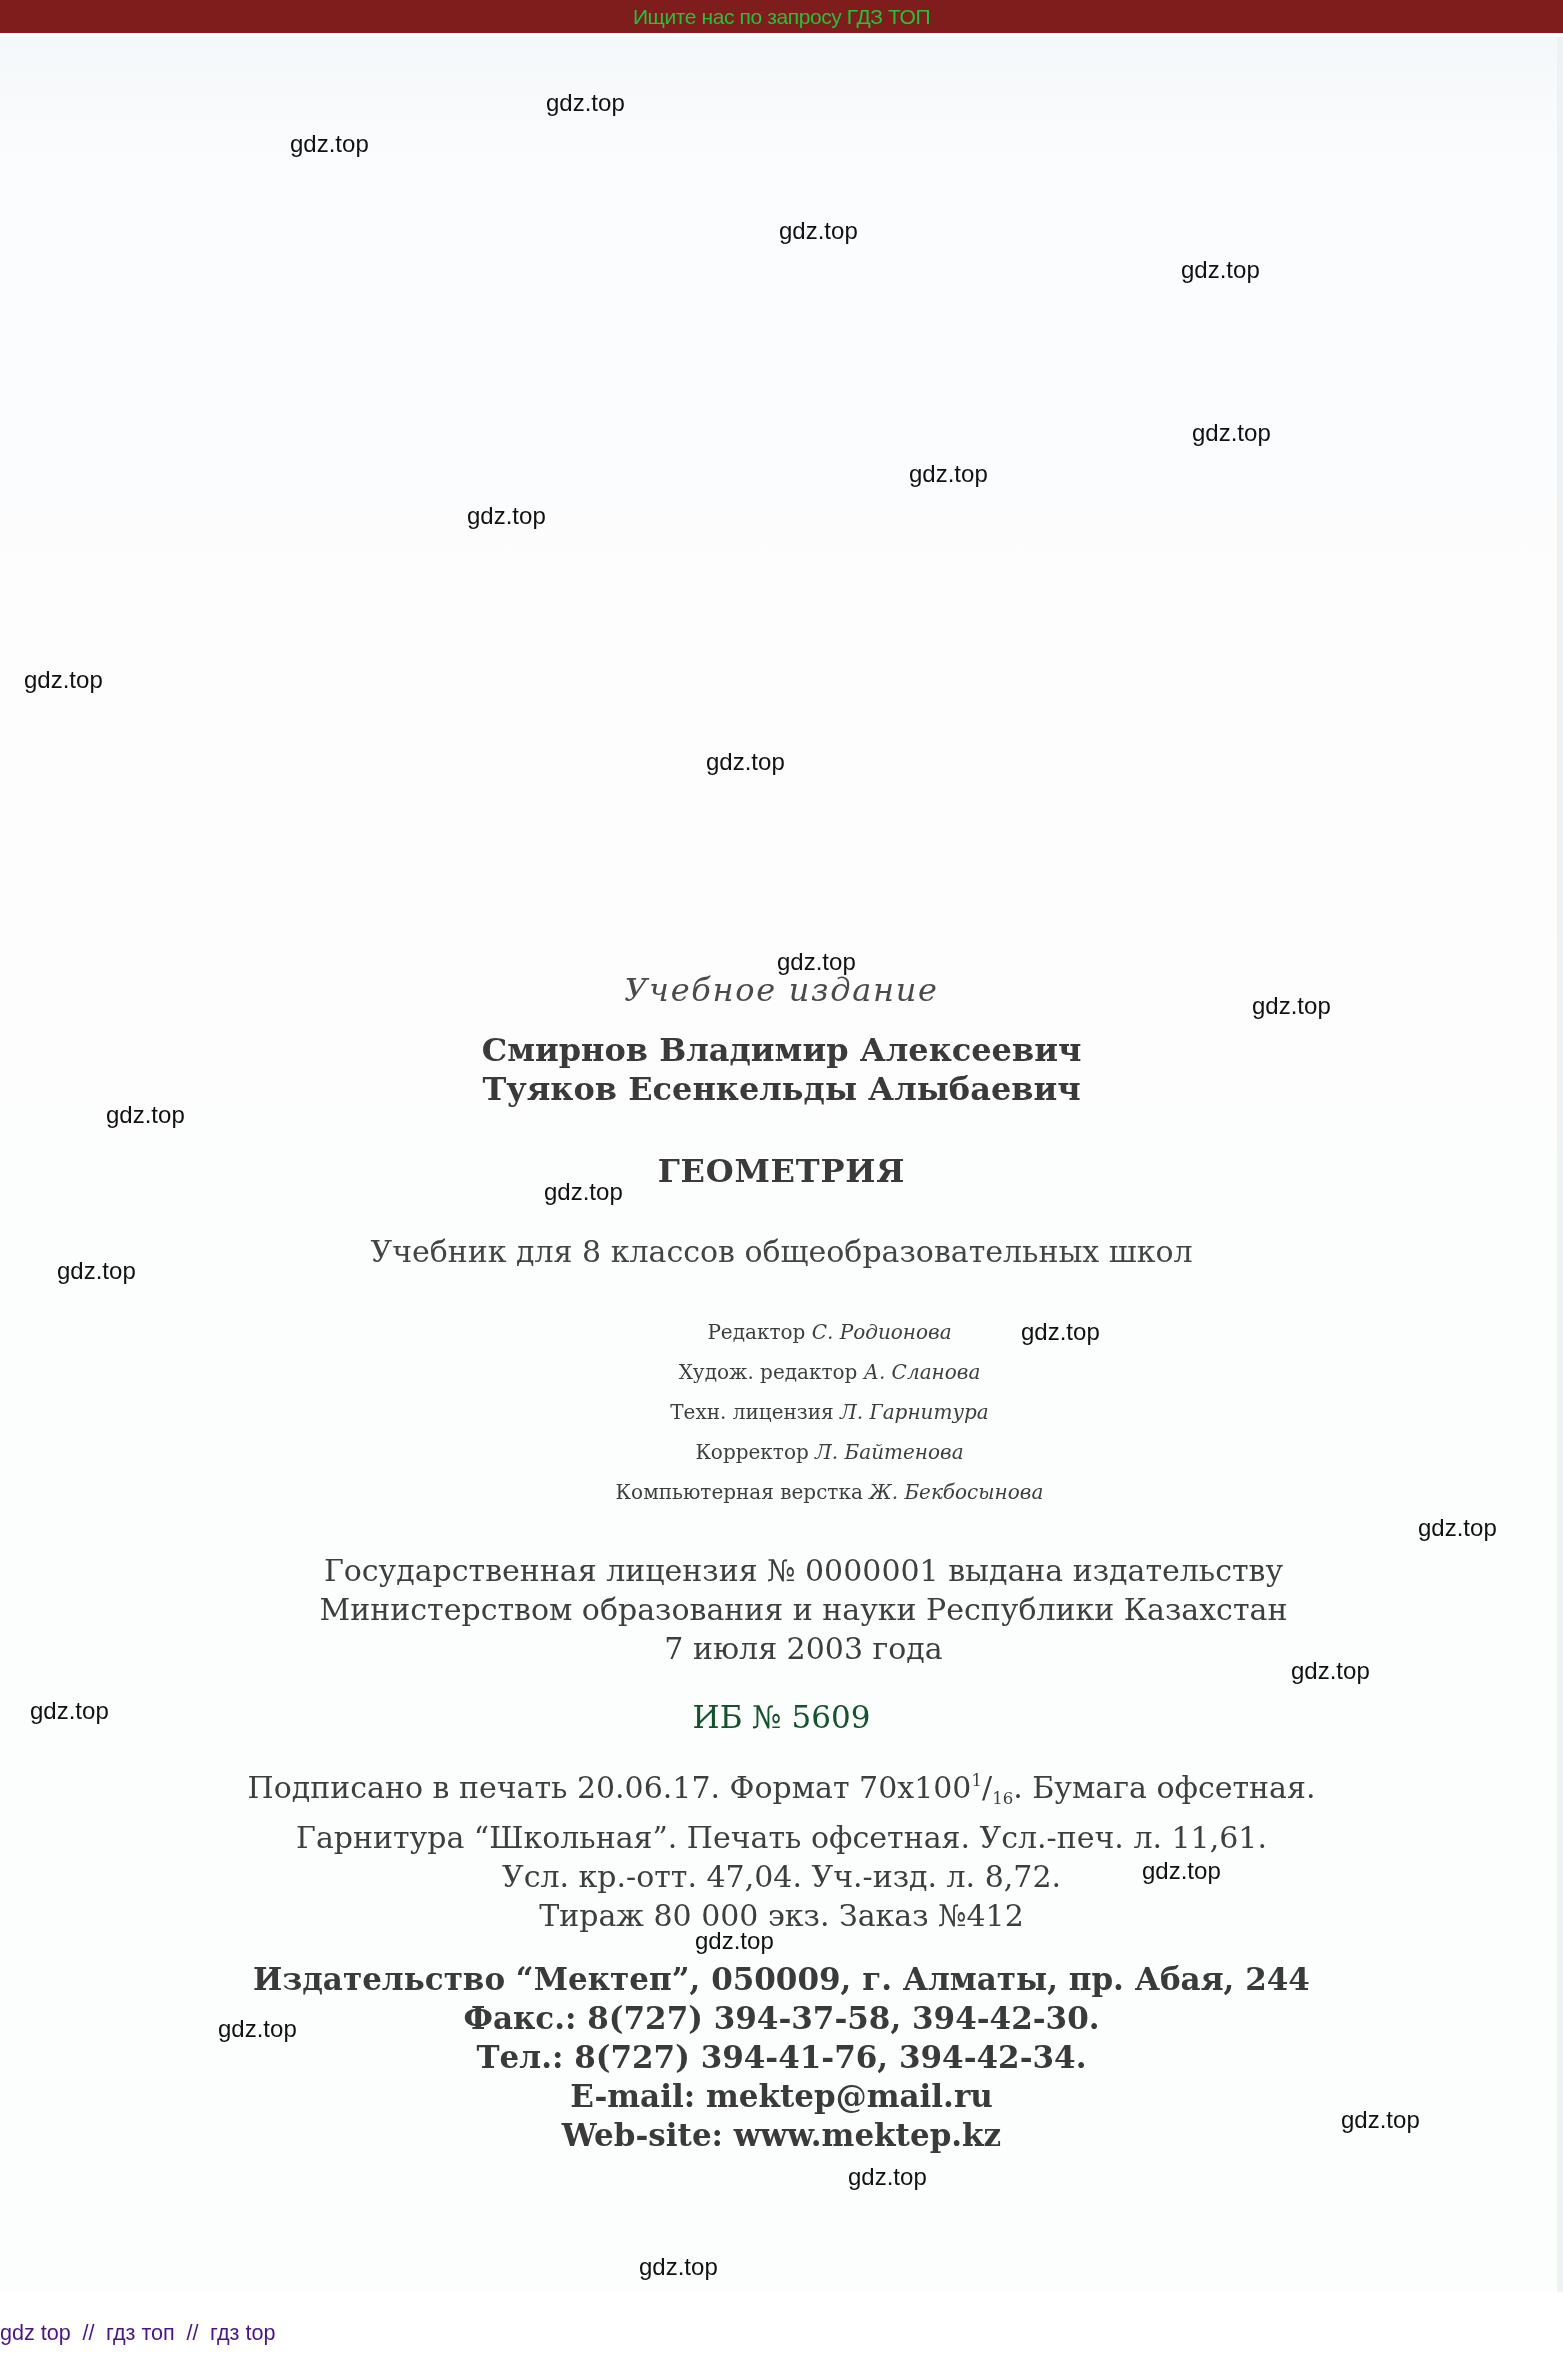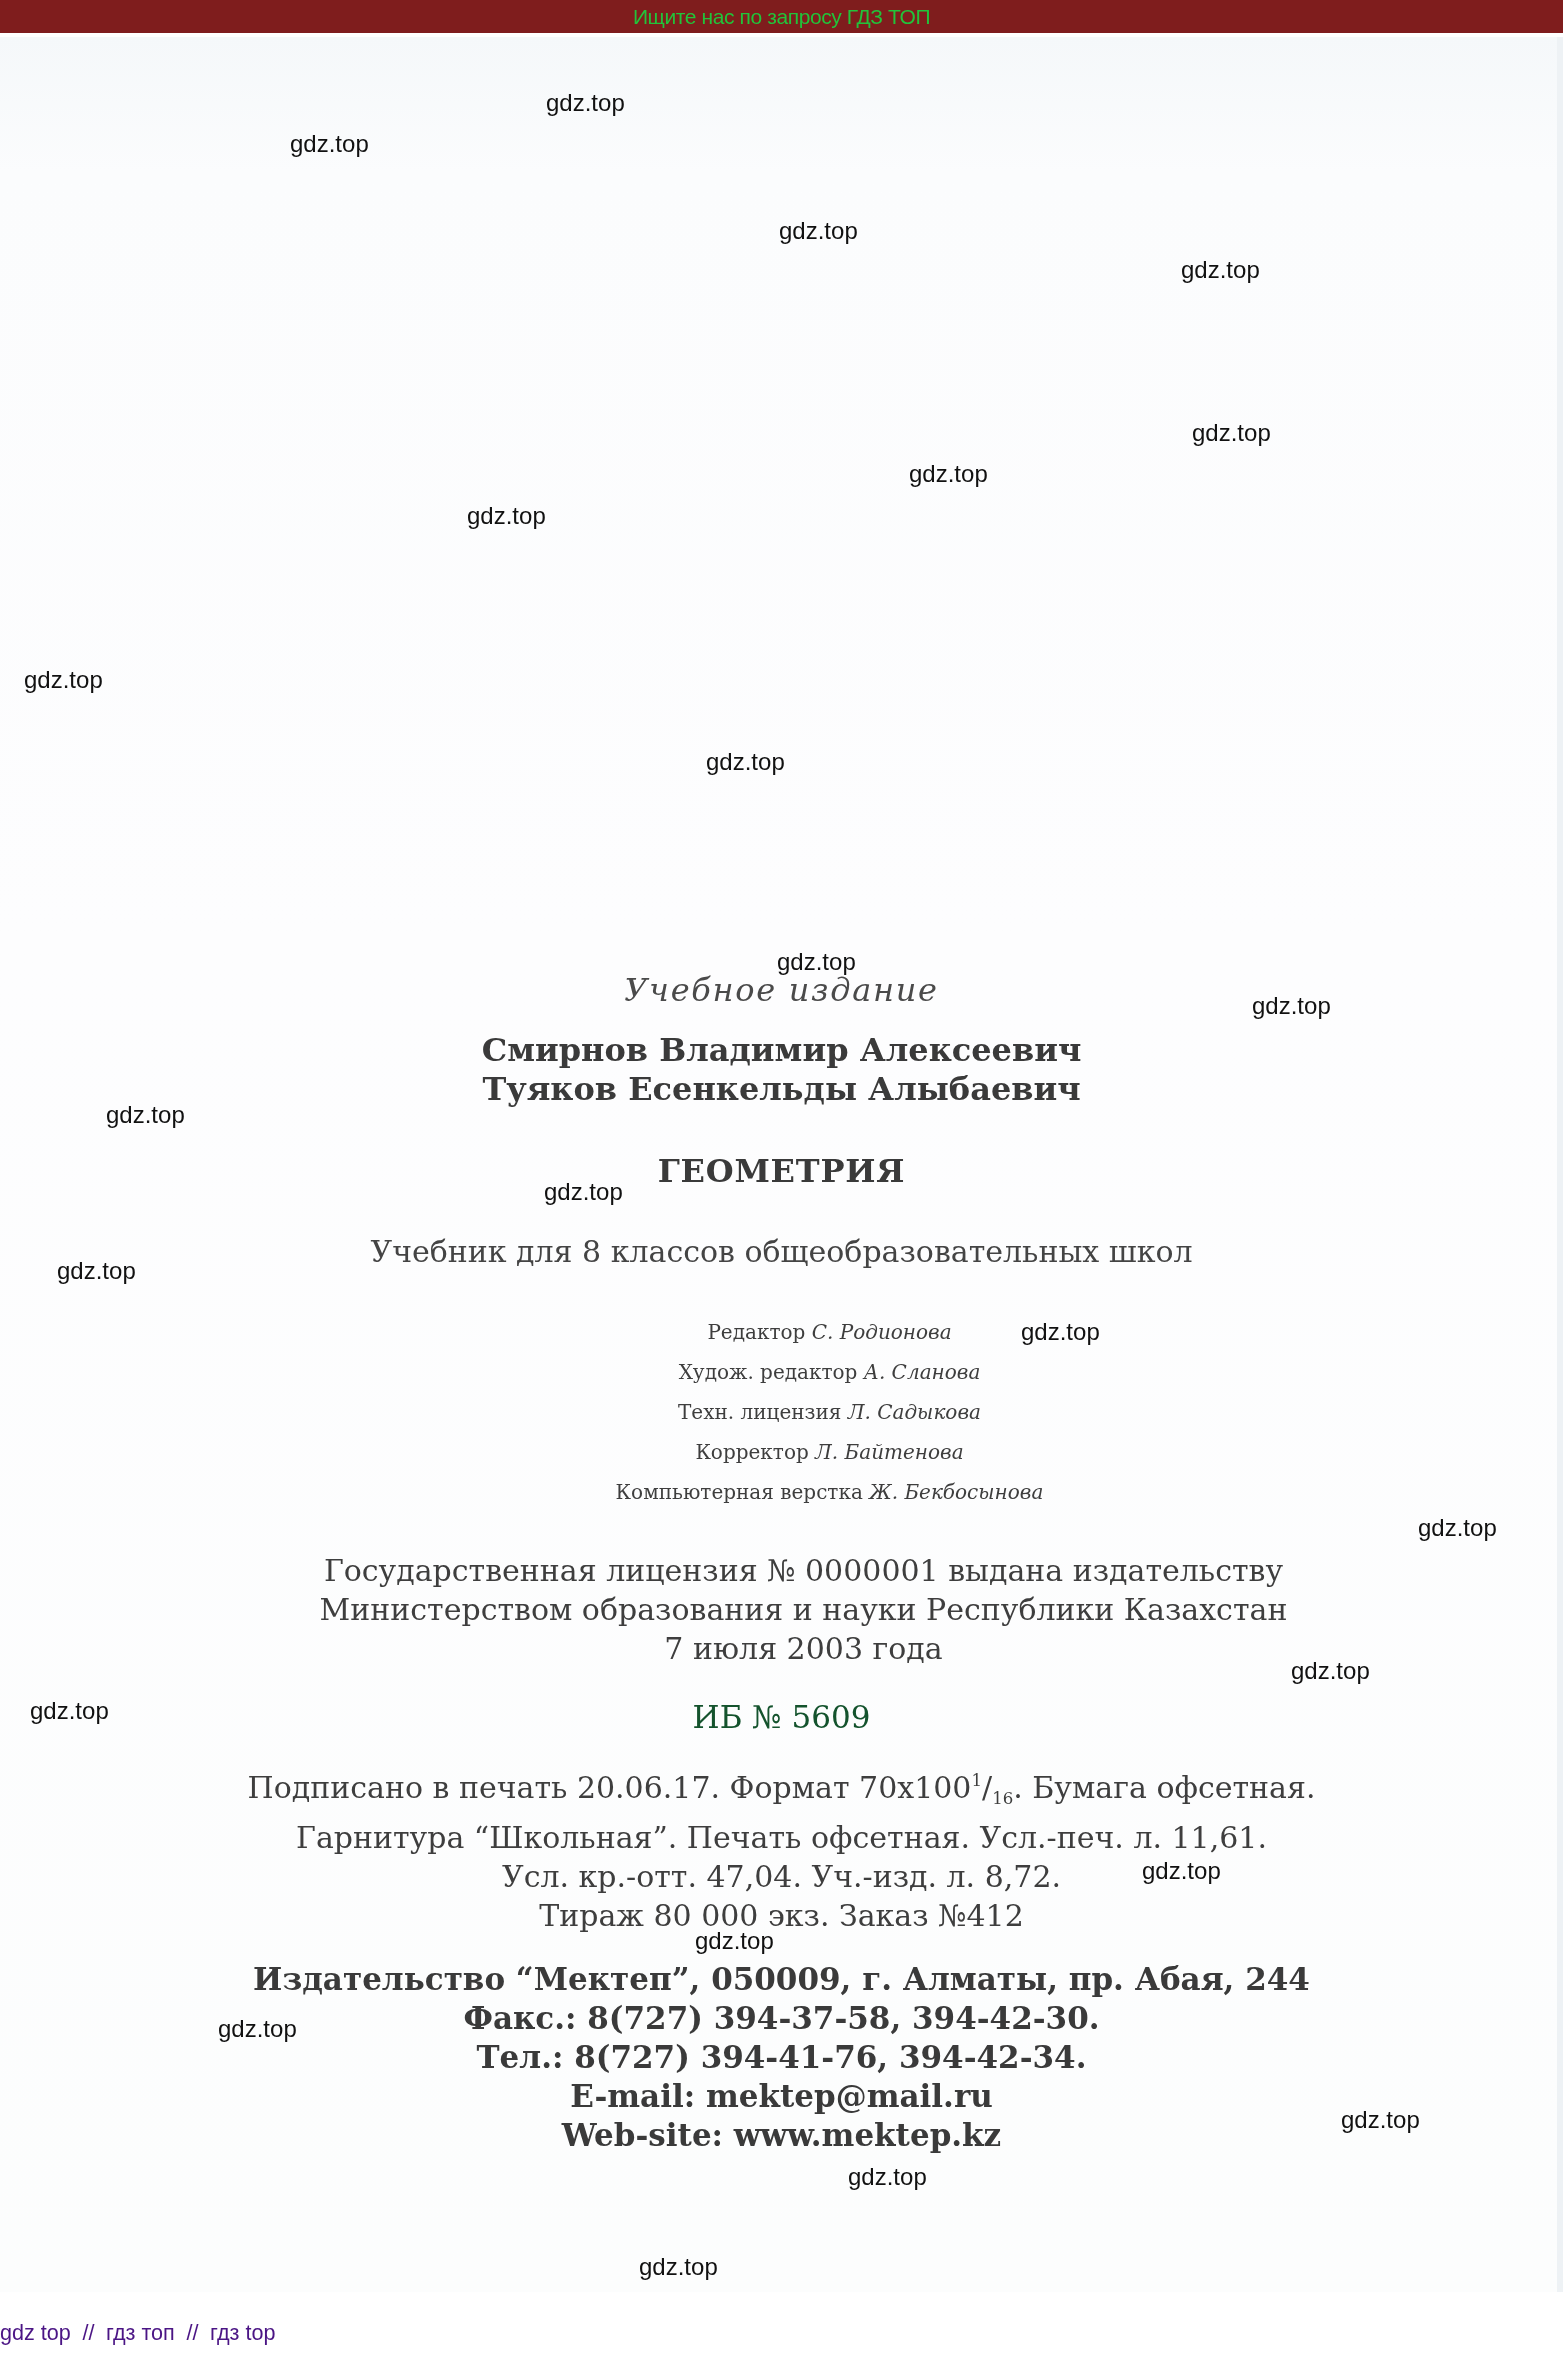--- a/index.html
+++ b/index.html
@@ -72,21 +72,21 @@
   <span class="line">
     <span>Редактор</span>
     <span class="it">С. Родионова</span>
   </span>
   <span class="line">
     <span>Худож. редактор</span>
     <span class="it">А. Сланова</span>
   </span>
   <span class="line">
     <span>Техн. лицензия</span>
-    <span class="it">Л. Садыкова</span>
+    <span class="it">Л. Гарнитура</span>
   </span>
   <span class="line">
     <span>Корректор</span>
     <span class="it">Л. Байтенова</span>
   </span>
   <span class="line">
     <span>Компьютерная верстка</span>
     <span class="it">Ж. Бекбосынова</span>
   </span>
 </div>

